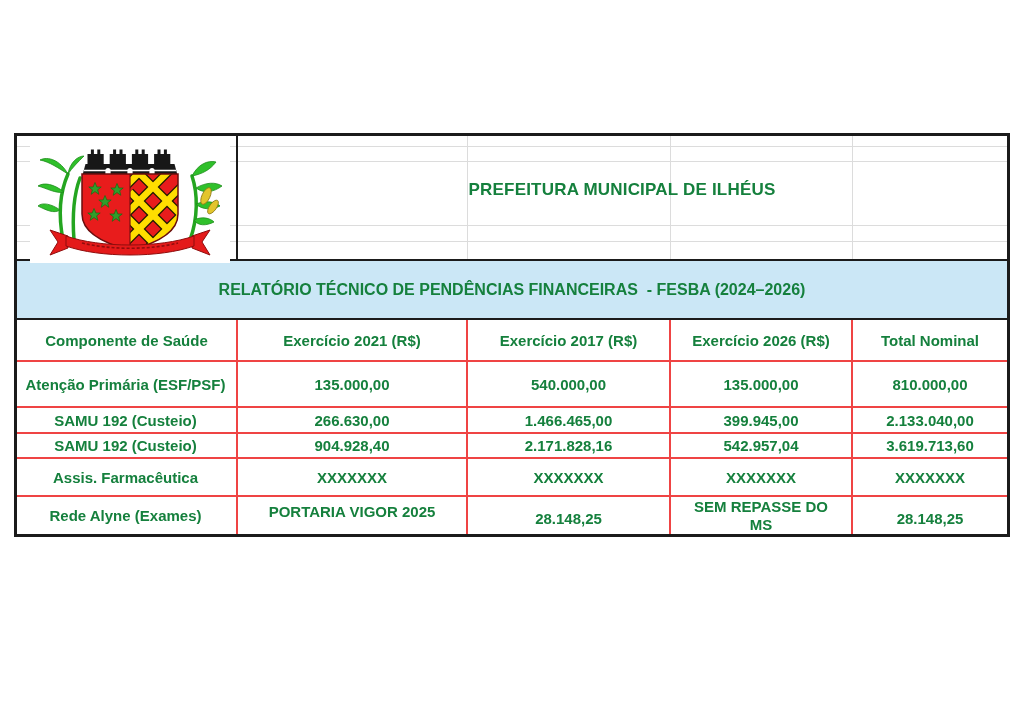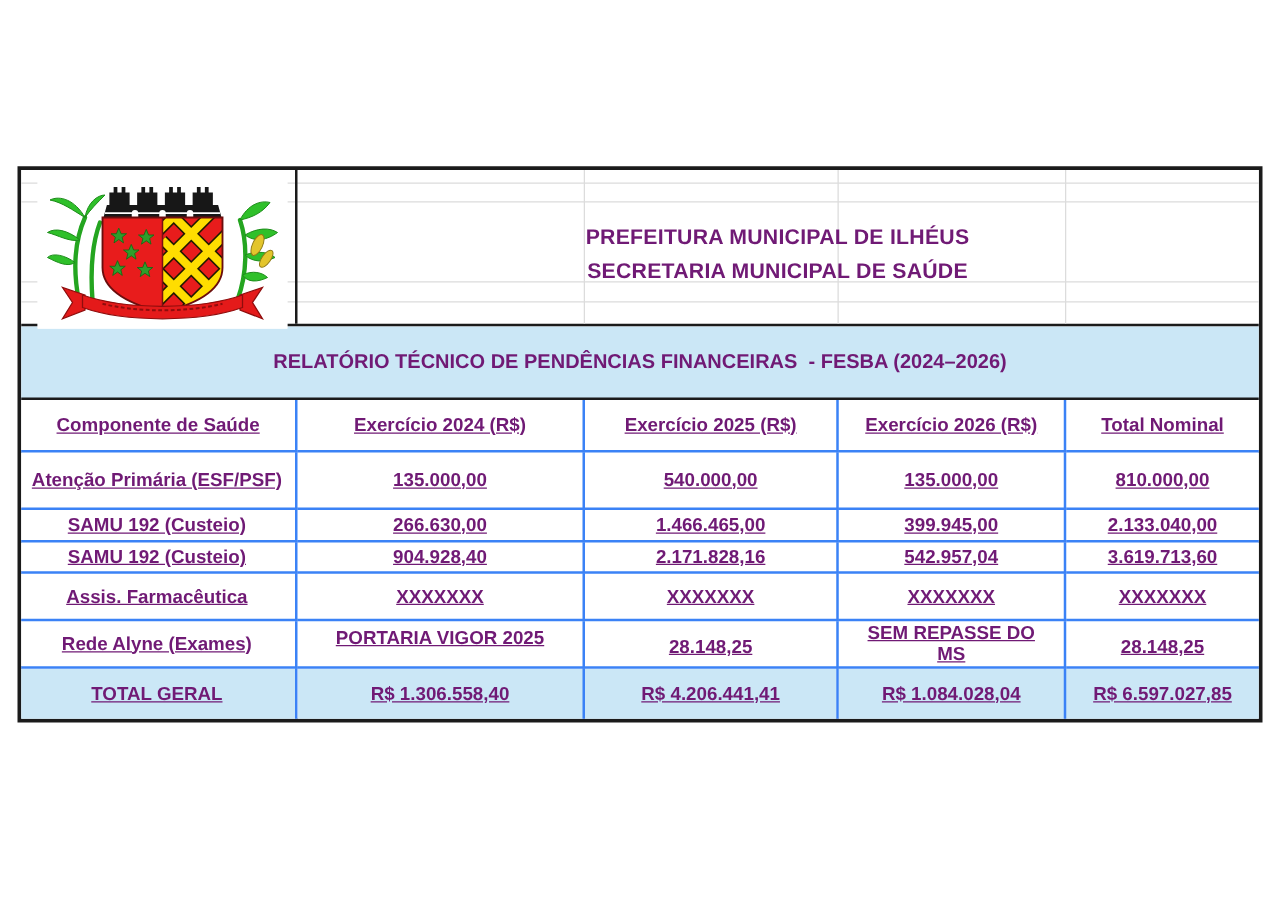--- a/index.html
+++ b/index.html
@@ -1,35 +1,35 @@
 <!DOCTYPE html>
 <html><head>
 <meta charset="utf-8">
 <style>
   html,body{margin:0;padding:0;background:#ffffff;}
   .page{position:relative;width:1024px;height:720px;background:#ffffff;overflow:hidden;
-        font-family:"Liberation Sans",sans-serif;color:#701a75;}
+        font-family:"Liberation Sans",sans-serif;color:#15803d;}
   .frame{position:absolute;left:14px;top:133px;width:990px;border:3px solid #1b1b1b;background:#fff;font-weight:700;}
 
   
   .letterhead{position:relative;height:123px;border-bottom:2px solid #1b1b1b;background:#fff;}
   .hgrid{position:absolute;left:0;right:0;height:1px;background:#dcdcdc;}
   .vgrid{position:absolute;top:0;bottom:0;width:1px;background:#dcdcdc;}
   .hdr-divider{position:absolute;top:0;bottom:0;left:219px;width:2px;background:#1b1b1b;}
   .logo{position:absolute;left:13px;top:8px;width:200px;height:119px;z-index:2;background:#fff;}
   .org-text{position:absolute;left:220px;right:0;top:40px;text-align:center;font-size:17px;line-height:27px;letter-spacing:.2px;}
 
   
   .banner{height:57px;border-bottom:2px solid #1b1b1b;background:#cbe7f6;display:flex;flex-direction:column;
           align-items:center;justify-content:center;text-align:center;font-size:16px;line-height:24px;}
   .banner div{white-space:pre-wrap;}
 
   
   table.debt{width:100%;border-collapse:collapse;table-layout:fixed;border:hidden;}
-  table.debt th,table.debt td{border:2px solid #3b82f6;font-weight:700;overflow:hidden;text-decoration:underline;}
+  table.debt th,table.debt td{border:2px solid #ef4444;font-weight:700;overflow:hidden;}
   table.debt th{height:38px;font-size:15px;text-align:center;vertical-align:middle;background:#fff;}
   table.debt td{font-size:15px;text-align:center;vertical-align:middle;background:#fff;}
   td.lbl{text-align:left;padding:1px 10px 1px 8px;}
   .nowrap{white-space:nowrap;}
   tr.r0{height:46px;} tr.r1{height:26px;} tr.r2{height:25px;} tr.r3{height:38px;}
   tr.r4{height:24px;} tr.r5{height:38px;} tr.rt{height:41px;}
   td.portaria{vertical-align:bottom;padding-bottom:10px;font-size:16px;margin-left:48px;}
   td.vtop{vertical-align:top;padding-top:6px;}
   td.sem{padding:0 20px;line-height:1.15;}
   tr.rt td{background:#cbe7f6;font-size:15px;}
@@ -135,41 +135,40 @@
             <path d="M38,92 L20,86 L28,98 L20,111 L38,104 Z"></path>
             <path d="M162,92 L180,86 L172,98 L180,111 L162,104 Z"></path>
             <path d="M36,92 C70,104 130,104 164,92 L164,102 C130,114 70,114 36,102 Z"></path>
           </g>
           <path d="M52,99 C80,106 120,106 148,99" fill="none" stroke="#8f0d0d" stroke-width="1.6" stroke-dasharray="3 2"></path>
         </svg>
       </div>
 
       <div class="org-text">
         <div>PREFEITURA MUNICIPAL DE ILHÉUS</div>
-        <div>SECRETARIA MUNICIPAL DE SAÚDE</div>
       </div>
     </div>
 
     <div class="banner">
       <div>RELATÓRIO TÉCNICO DE PENDÊNCIAS FINANCEIRAS  - FESBA (2024–2026)</div>
     </div>
 
     <table class="debt">
       <colgroup>
         <col style="width:220px">
           <col style="width:230px">
           <col style="width:203px">
           <col style="width:182px">
           <col style="width:155px">
       </colgroup>
       <thead>
         <tr>
           <th>Componente de Saúde</th>
-          <th>Exercício 2024 (R$)</th>
-          <th>Exercício 2025 (R$)</th>
+          <th>Exercício 2021 (R$)</th>
+          <th>Exercício 2017 (R$)</th>
           <th>Exercício 2026 (R$)</th>
           <th>Total Nominal</th>
         </tr>
       </thead>
       <tbody>
         <tr class="r0">
           <td class="lbl">Atenção Primária (ESF/PSF)</td>
           <td>135.000,00</td>
           <td>540.000,00</td>
           <td>135.000,00</td>
@@ -196,23 +195,16 @@
           <td>XXXXXXX</td>
           <td>XXXXXXX</td>
         </tr>
         <tr class="r5">
           <td class="lbl nowrap">Rede Alyne (Exames)</td>
           <td class="portaria">PORTARIA VIGOR 2025</td>
           <td class="vtop">28.148,25</td>
           <td class="sem">SEM REPASSE DO MS</td>
           <td class="vtop">28.148,25</td>
         </tr>
-        <tr class="rt">
-          <td class="lbl nowrap">TOTAL GERAL</td>
-          <td>R$ 1.306.558,40</td>
-          <td>R$ 4.206.441,41</td>
-          <td>R$ 1.084.028,04</td>
-          <td>R$ 6.597.027,85</td>
-        </tr>
       </tbody>
     </table>
   </div>
 </div>
 
 </body></html>

